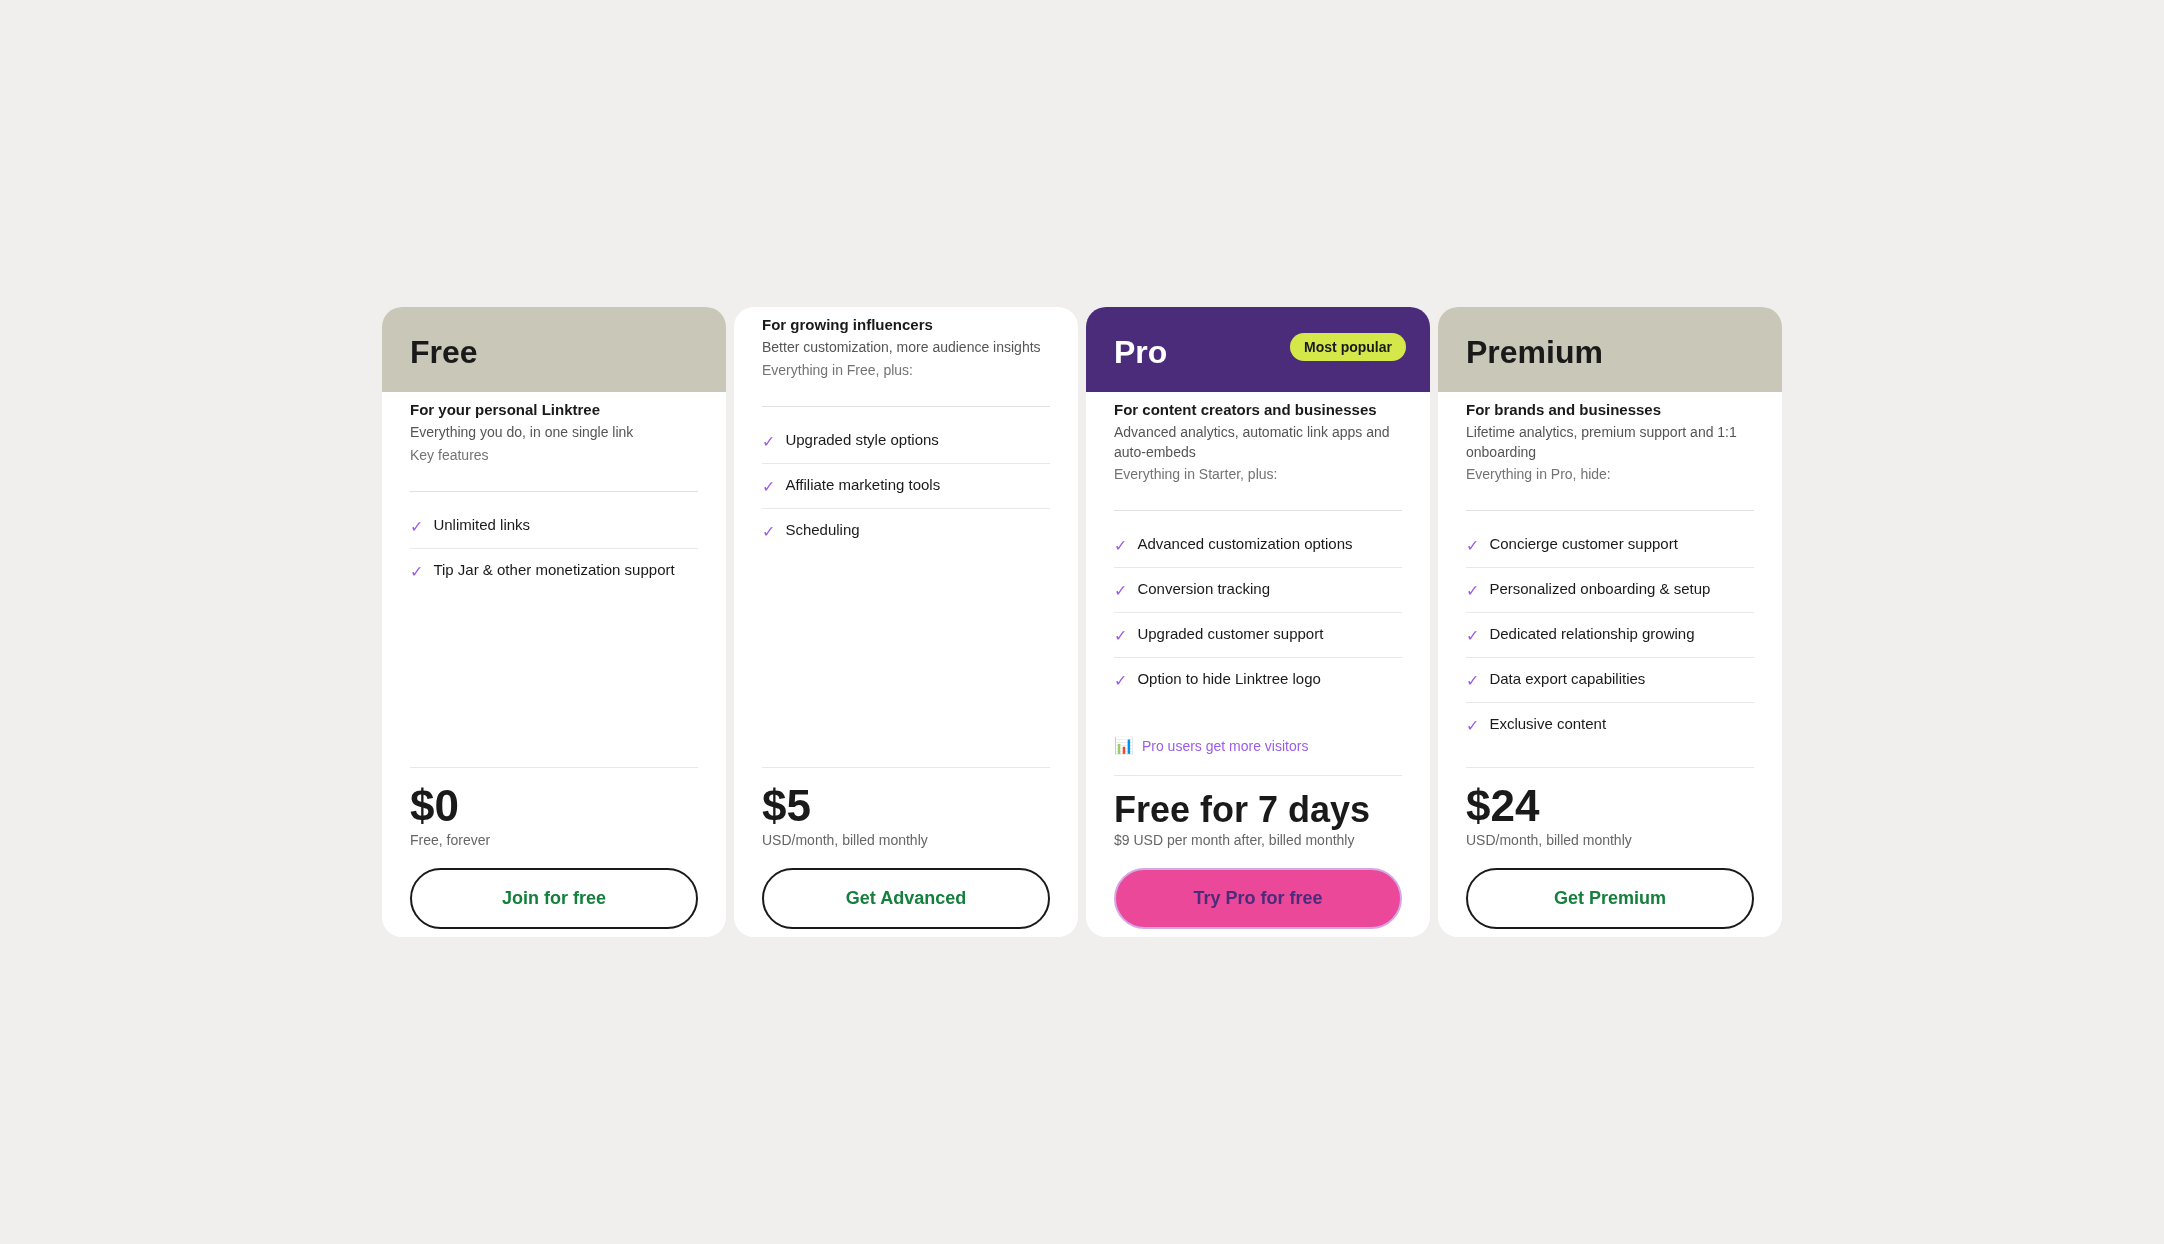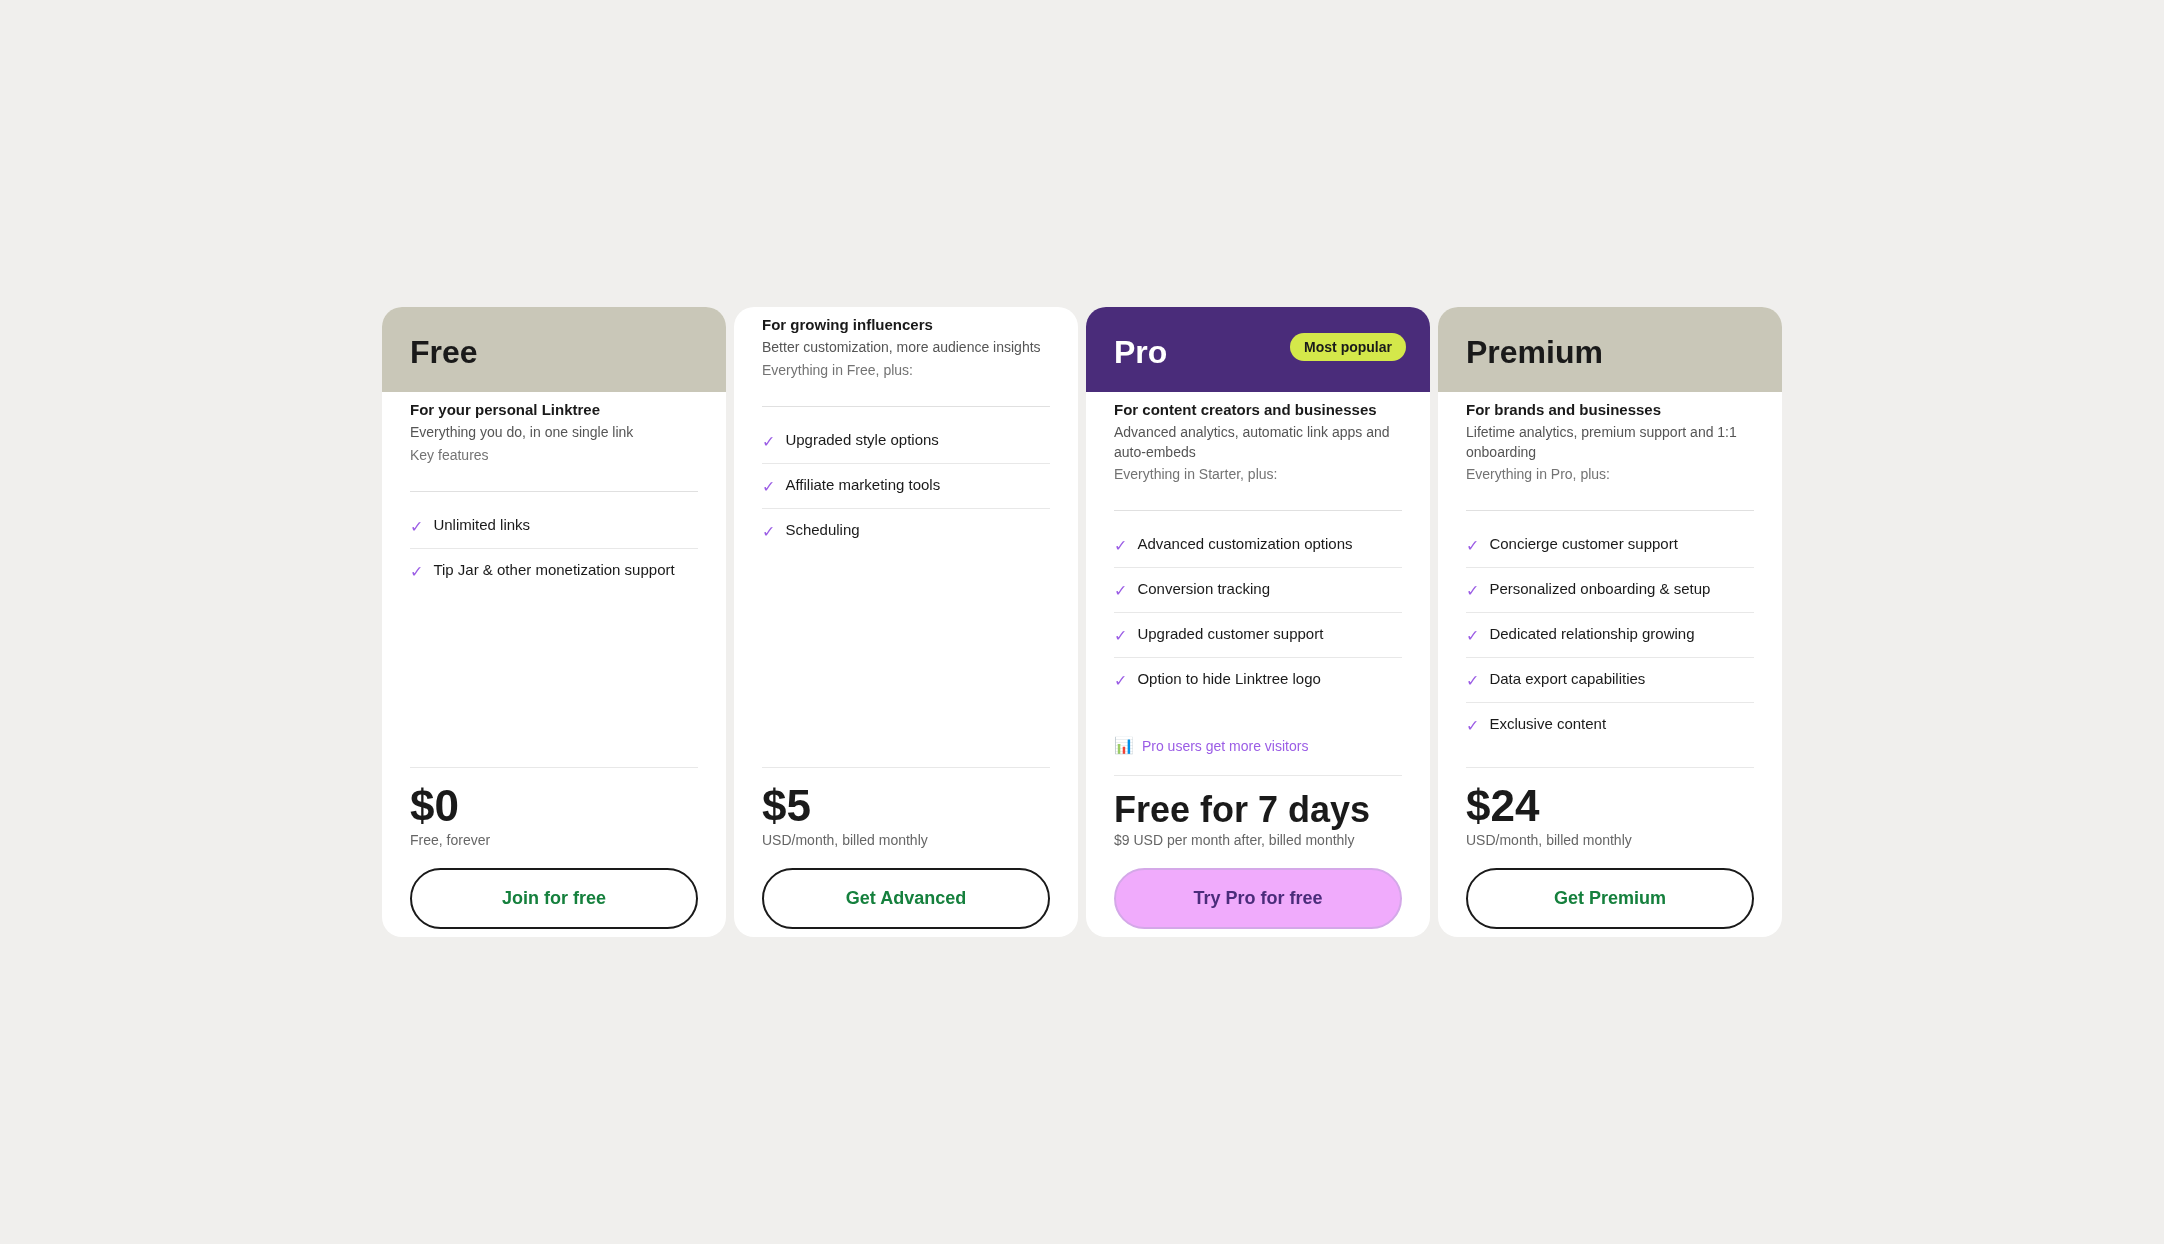--- a/index.html
+++ b/index.html
@@ -173,21 +173,21 @@
       border: 2px solid #1a1a1a;
       background: transparent;
       font-size: 18px;
       font-weight: 600;
       color: #15803d;
       cursor: pointer;
       text-align: center;
     }
 
     .cta-button.pro-btn {
-      background: #f0abfc;
+      background: #ec4899;
       border-color: #d4a8e8;
       color: #4a2c7a;
       font-weight: 700;
     }
   </style>
 </head>
 <body>
 
 <div class="pricing-container">
 <div class="plan-card">
@@ -270,21 +270,21 @@
         <div class="plan-pricing"><div class="plan-price pro-price">Free for 7 days</div><div class="plan-price-sub">$9 USD per month after, billed monthly</div><button class="cta-button pro-btn">Try Pro for free</button></div>
       </div>
     </div>
     <div class="plan-card">
       <div class="plan-header">
         <div class="plan-title">Premium</div>
       </div>
       <div class="plan-body">
         <div class="plan-description">For brands and businesses</div>
         <div class="plan-subtitle">Lifetime analytics, premium support and 1:1 onboarding</div>
-        <div class="plan-features-intro">Everything in Pro, plus:</div>
+        <div class="plan-features-intro">Everything in Pro, hide:</div>
         <hr class="divider">
         <ul class="features-list">
           <li class="feature-item">
             <span class="check-icon">✓</span>
             <span>Concierge customer support</span>
           </li>
           <li class="feature-item">
             <span class="check-icon">✓</span>
             <span>Personalized onboarding &amp; setup</span>
           </li>

